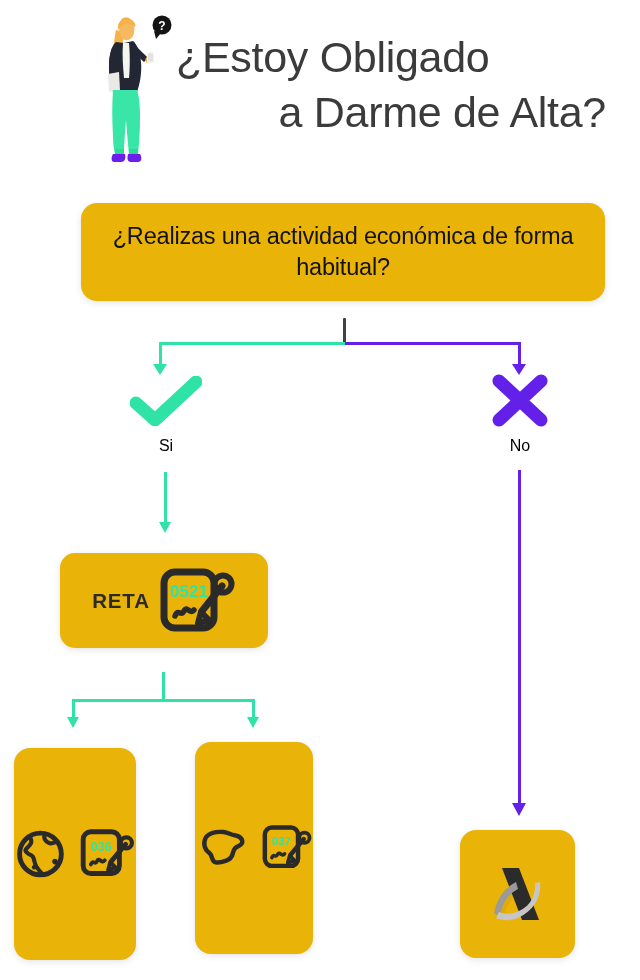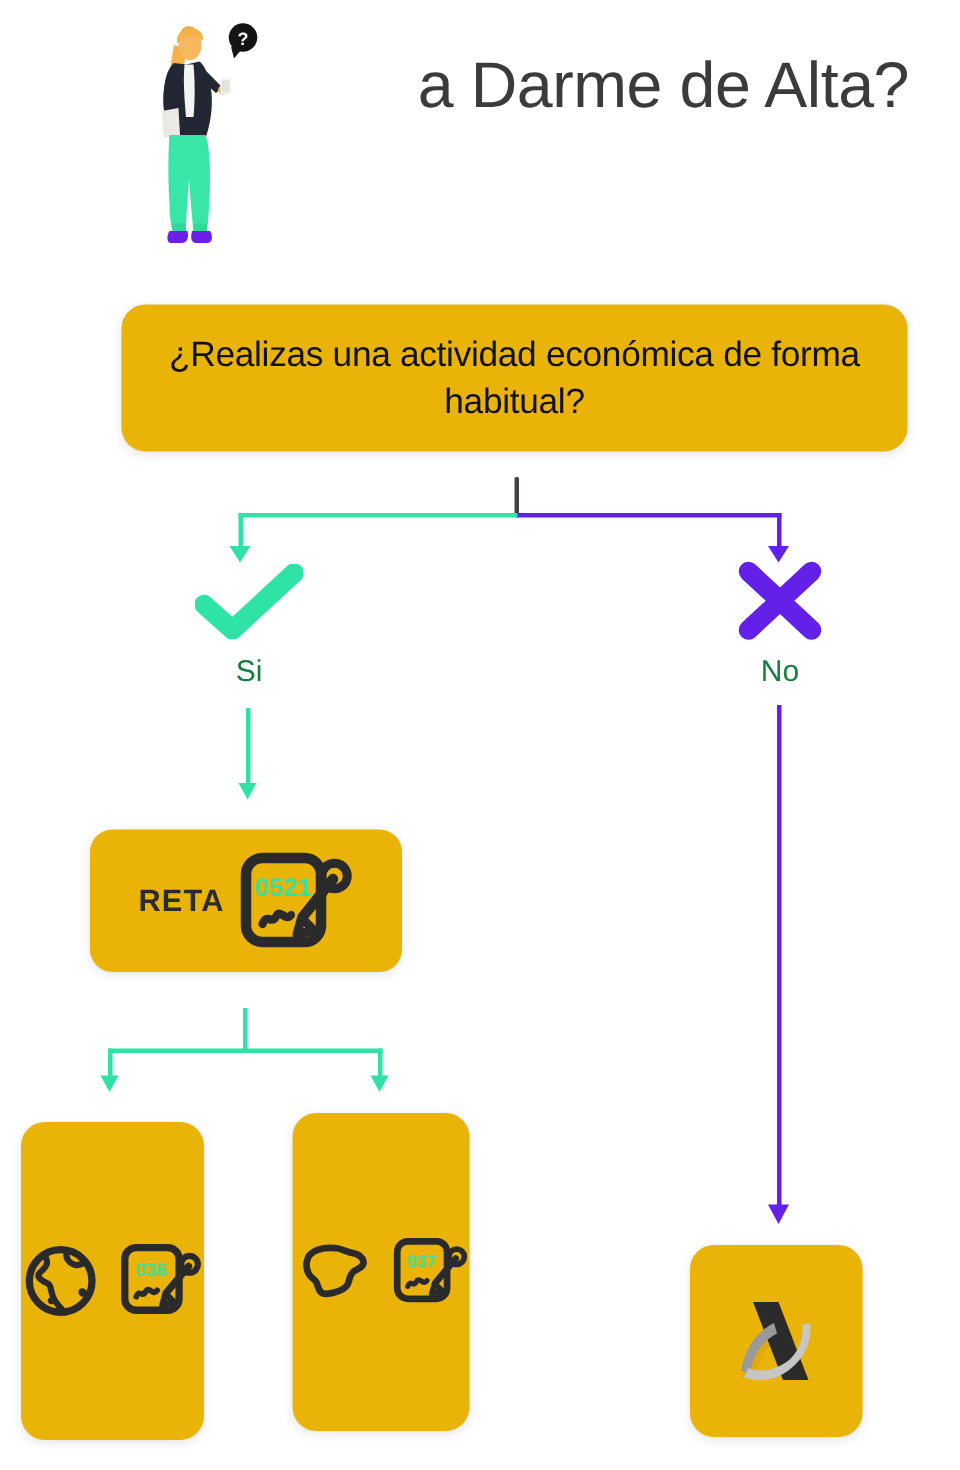--- a/index.html
+++ b/index.html
@@ -223,22 +223,22 @@
     left: 130px; top: 376px;
     width: 72px; height: 50px;
   }
   #cross-no {
     position: absolute;
     left: 489px; top: 373px;
     width: 62px; height: 55px;
   }
   .branch-label {
     position: absolute;
-    color: #15803d;
-    font-size: 20px;
+    color: #000000;
+    font-size: 16px;
     font-weight: 400;
     text-align: center;
   }
   #label-yes { left: 135px; top: 437px; width: 62px; }
   #label-no  { left: 489px; top: 437px; width: 62px; }
 </style>
 </head>
 <body>
 
 <div id="page">
@@ -277,20 +277,21 @@
 
       <path d="M17 142 L29 142 C30 146 29 150 25 150 L18 150 C15 150 15 145 17 142 Z" fill="#6b1fe8"></path>
       <path d="M32 142 L44 142 C46 145 46 150 42 150 L35 150 C31 150 31 146 32 142 Z" fill="#6b1fe8"></path>
 
       <circle cx="66" cy="13" r="9.5" fill="#141414"></circle>
       <path d="M58 19 L60 27 L65 21 Z" fill="#141414"></path>
       <text x="66" y="18" font-family="'Liberation Sans', sans-serif" font-size="12" font-weight="700" fill="#ffffff" text-anchor="middle">?</text>
     </svg>
 
     <div id="title-block">
+      <div class="title-line l1">¿Estoy Obligado</div>
       <div class="title-line l2">a Darme de Alta?</div>
     </div>
   </div>
 
   <div class="card" id="question-card">
     <div id="question-text">¿Realizas una actividad económica de forma habitual?</div>
   </div>
 
   <div class="connector" id="stub-top"></div>
   <div class="connector" id="bar-green"></div>

